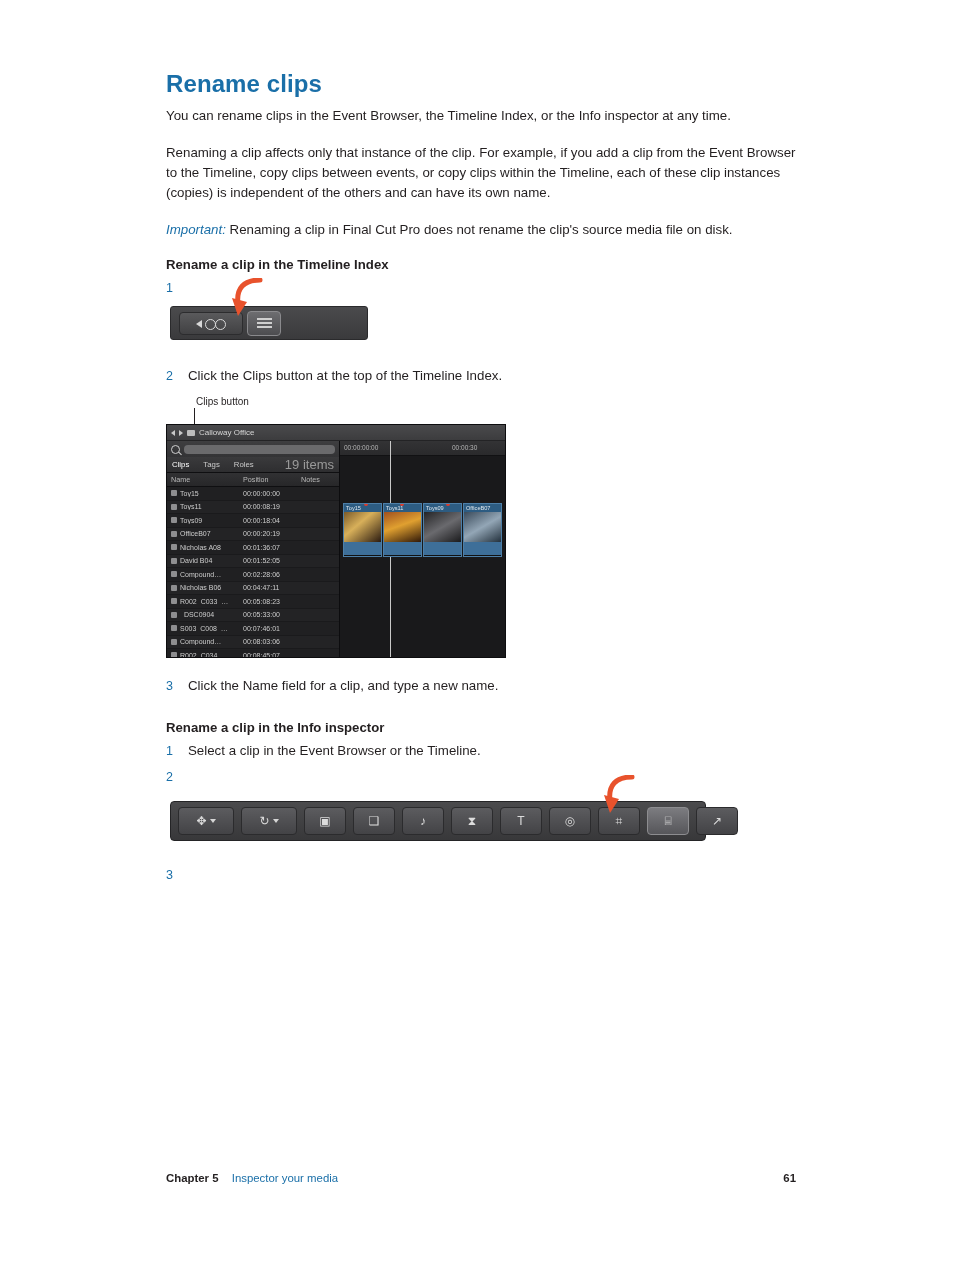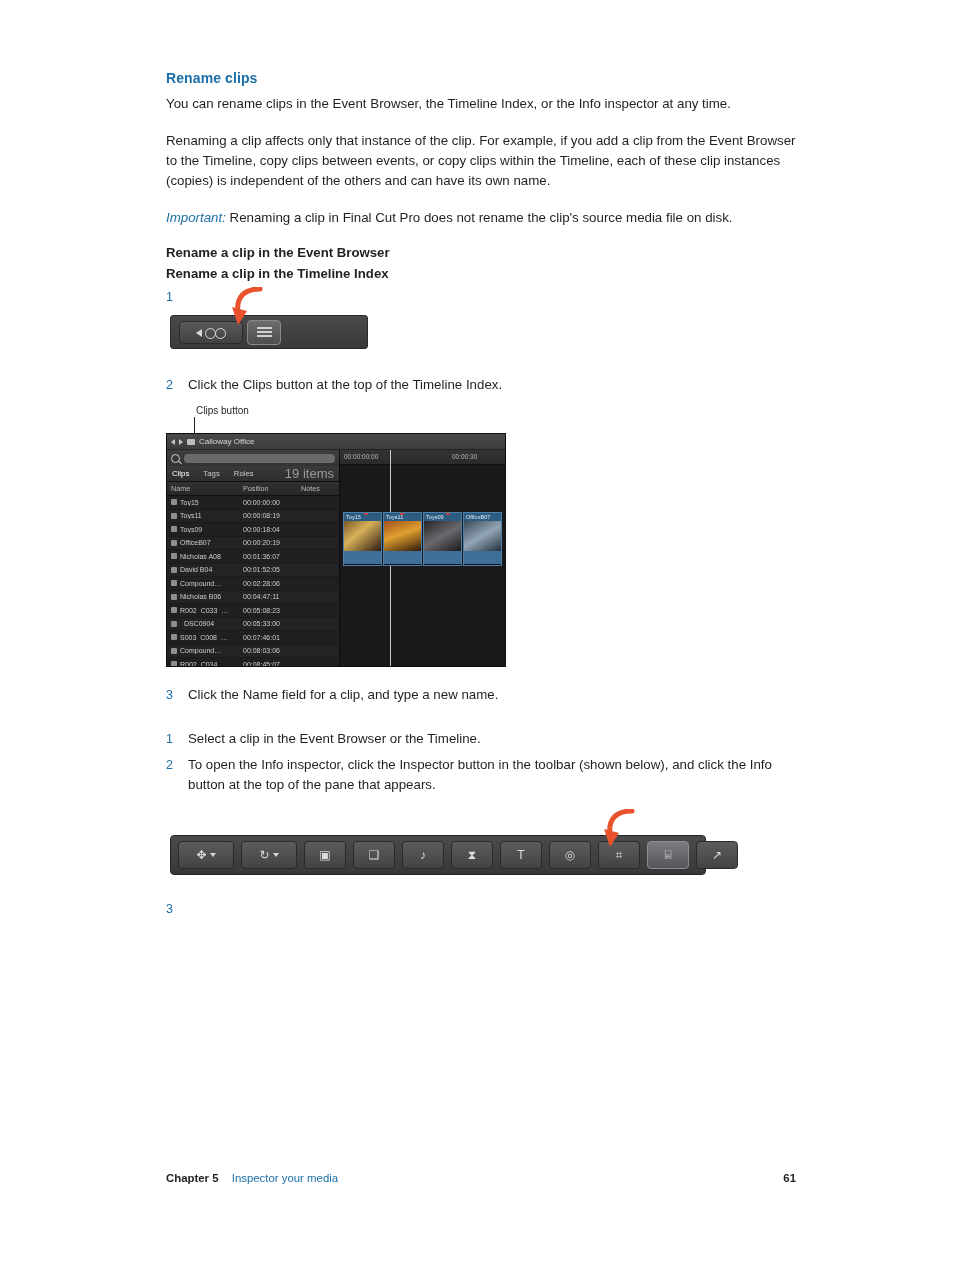--- a/index.html
+++ b/index.html
@@ -21,21 +21,21 @@
     width: 954px;
     height: 1265px;
   }
   .content {
     position: absolute;
     left: 166px;
     top: 70px;
     width: 630px;
   }
   h1.title {
-    font-size: 14px;
+    font-size: 24px;
     color: #1a6fa8;
     font-weight: bold;
     margin: 0 0 8px 0;
     letter-spacing: 0.1px;
   }
   p.body {
     font-size: 13.3px;
     line-height: 20px;
     margin: 0 0 17px 0;
     color: #231f20;
@@ -447,21 +447,20 @@
 
     <p class="body">You can rename clips in the Event Browser, the Timeline Index, or the Info inspector at any time.</p>
 
     <p class="body">Renaming a clip affects only that instance of the clip. For example, if you add a clip from the Event Browser to the Timeline, copy clips between events, or copy clips within the Timeline, each of these clip instances (copies) is independent of the others and can have its own name.</p>
 
     <p class="body">
       <span class="important-label">Important:</span>
       <span>Renaming a clip in Final Cut Pro does not rename the clip's source media file on disk.</span>
     </p>
 
-    <h2 class="sub">Rename a clip in the Event Browser</h2>
 
 
     <h2 class="sub">Rename a clip in the Timeline Index</h2>
 
     <div class="num-item">
       <span class="num">1</span>
     </div>
 
     <div class="fig1">
       <div class="fig1-bar">
@@ -619,28 +618,28 @@
       </div>
     </div>
 
     <div class="num-item">
       <span class="num">3</span>
       <span>Click the Name field for a clip, and type a new name.</span>
     </div>
 
     <div class="spacer-lg"></div>
 
+    <h2 class="sub">Rename a clip in the Info inspector</h2>
 
     <div class="num-item">
       <span class="num">1</span>
       <span>Select a clip in the Event Browser or the Timeline.</span>
     </div>
     <div class="num-item">
       <span class="num">2</span>
-      <span>To open the Info inspector, click the Inspector button in the toolbar (shown below), and click the Info button at the top of the pane that appears.</span>
     </div>
 
     <div class="fig3">
       <div class="tb">
         <div class="tbtn wide">
             <span>✥</span>
             <span class="caret"></span>
           </div>
         <div class="tbtn wide">
             <span>↻</span>

